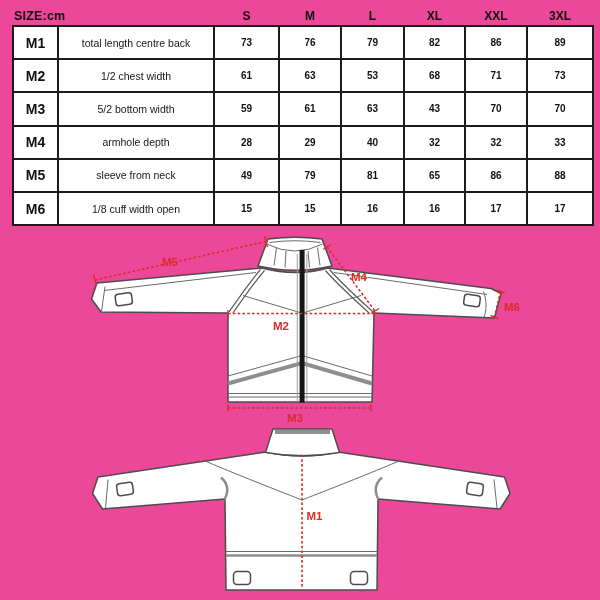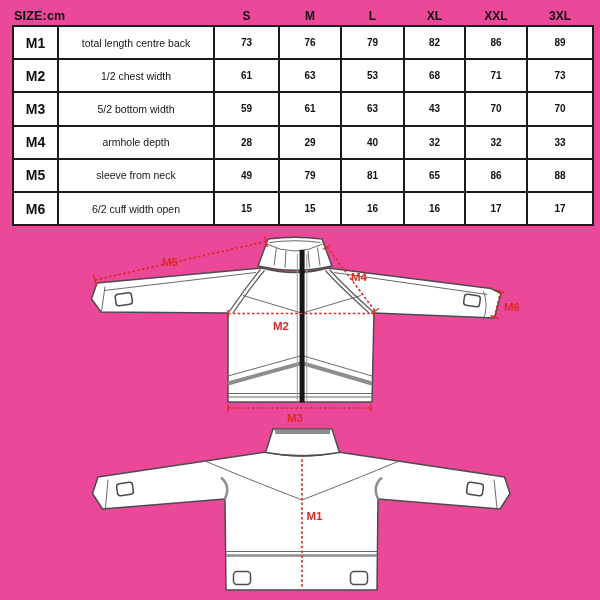--- a/index.html
+++ b/index.html
@@ -115,21 +115,21 @@
         <td class="desc">sleeve from neck</td>
         <td class="val">49</td>
         <td class="val">79</td>
         <td class="val">81</td>
         <td class="val">65</td>
         <td class="val">86</td>
         <td class="val">88</td>
       </tr>
       <tr>
         <td class="code">M6</td>
-        <td class="desc">6/2 cuff width open</td>
+        <td class="desc">1/8 cuff width open</td>
         <td class="val">15</td>
         <td class="val">15</td>
         <td class="val">16</td>
         <td class="val">16</td>
         <td class="val">17</td>
         <td class="val">17</td>
       </tr>
     </tbody>
   </table>
 

